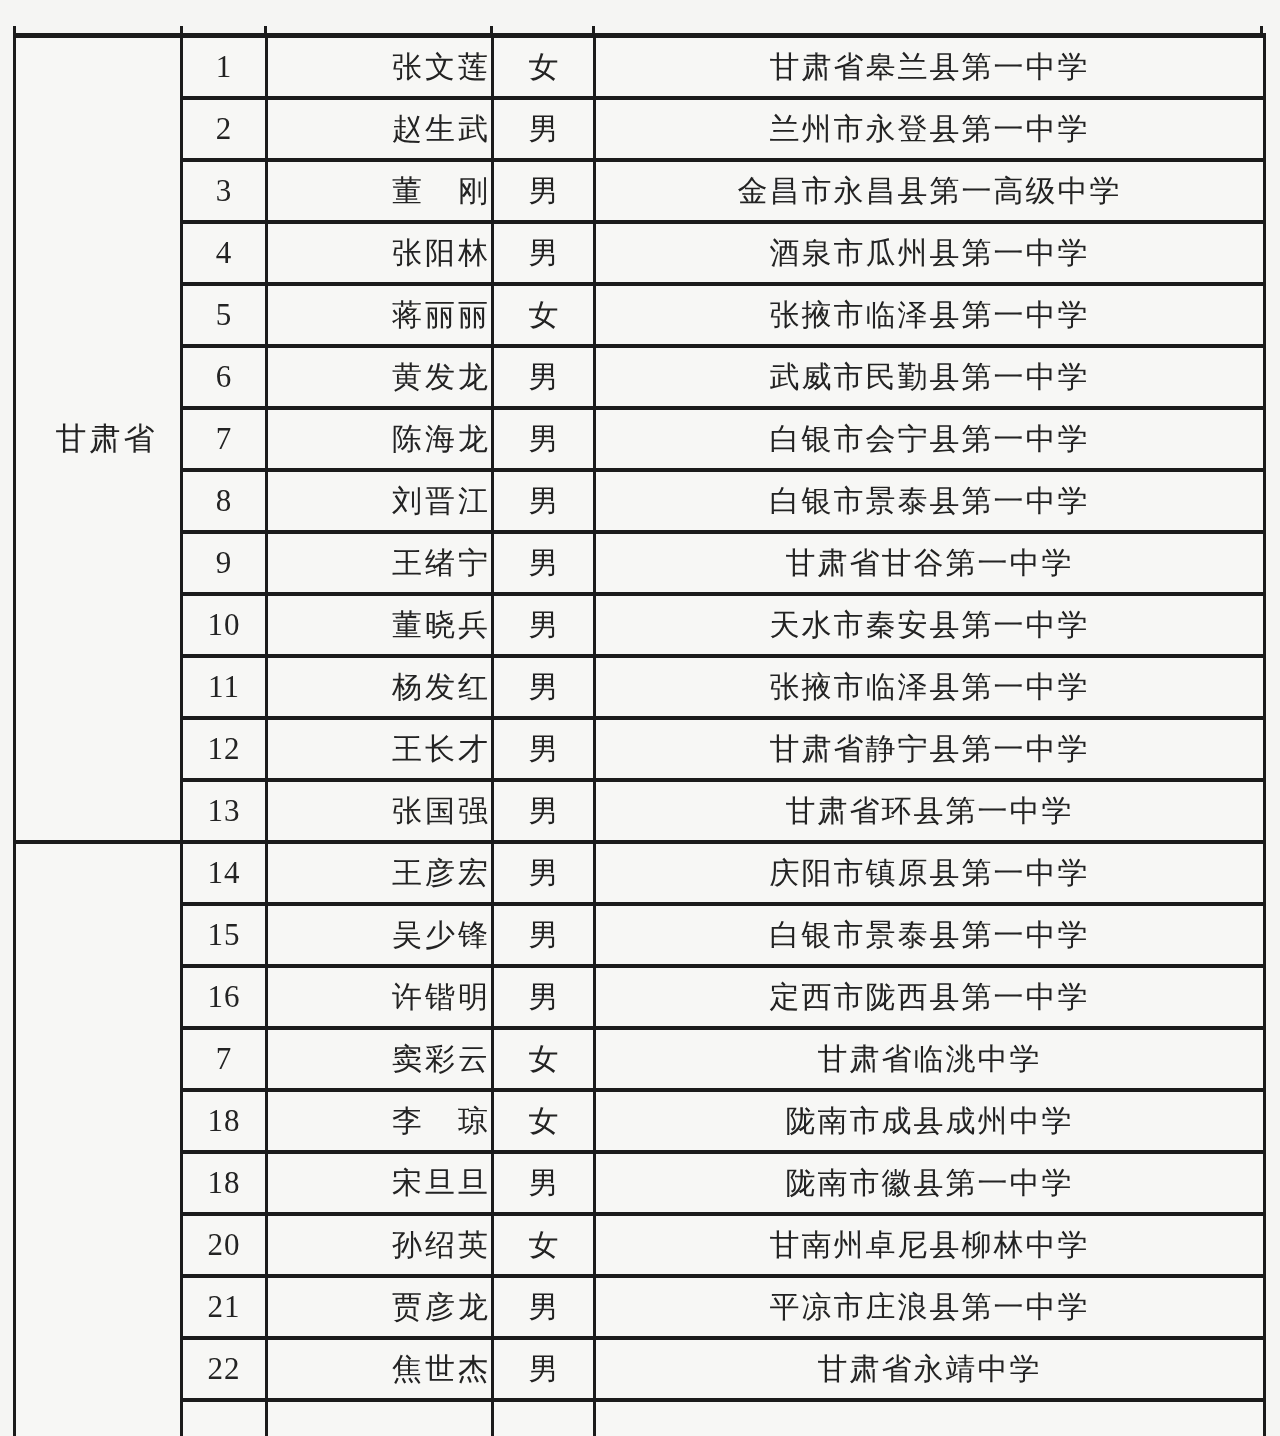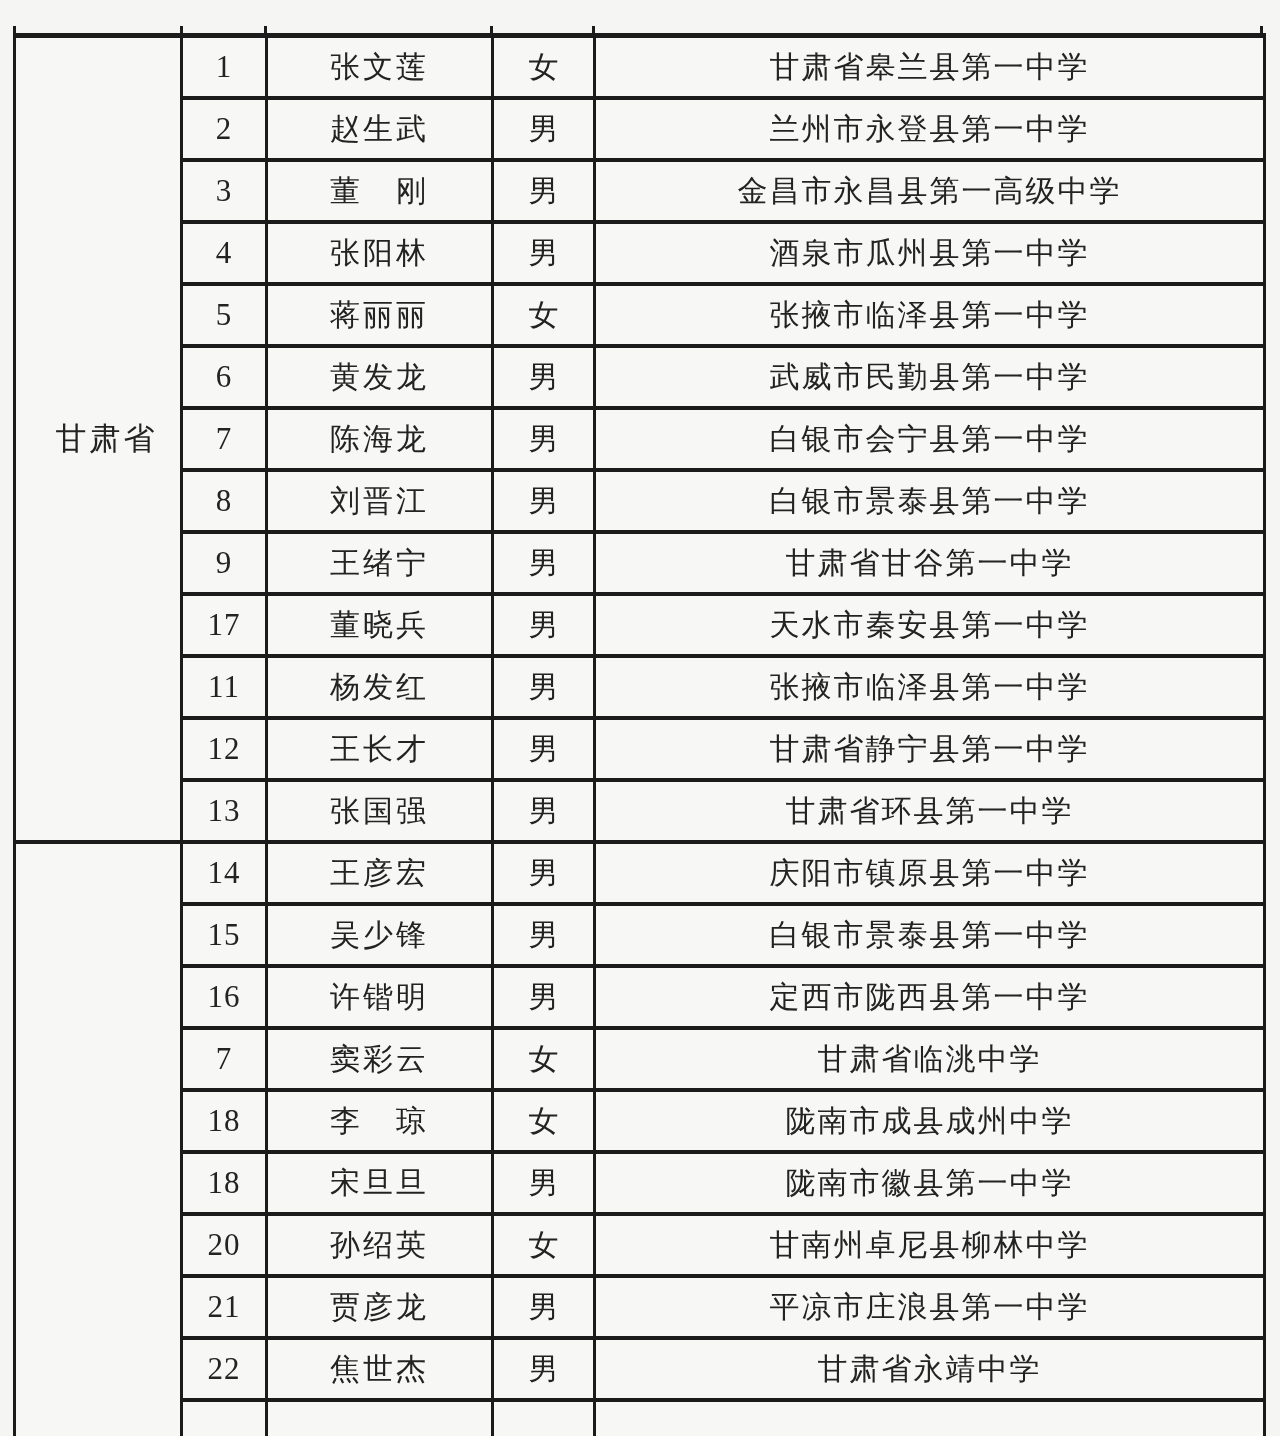--- a/index.html
+++ b/index.html
@@ -36,21 +36,21 @@
   tr.partial-bottom td{border-bottom:0;height:56px;}
   td.c-province{
     letter-spacing:3px;
     font-size:31px;
     padding-left:17px;
   }
   td.c-num{
     font-size:31px;
     letter-spacing:1px;
   }
-  td.c-name{letter-spacing:3px;}
+  td.c-name{letter-spacing:3px;text-align:right;}
   td.c-gender{letter-spacing:0;}
   td.c-school{letter-spacing:2px;font-family:Liberation Mono, monospace;}
   
   .stub{
     position:absolute;
     top:26px;
     width:3px;height:10px;
     background:#1b1b1b;
   }
 </style>
@@ -126,21 +126,21 @@
       <td class="c-gender">男</td>
       <td class="c-school">白银市景泰县第一中学</td>
     </tr>
         <tr>
       <td class="c-num">9</td>
       <td class="c-name">王绪宁</td>
       <td class="c-gender">男</td>
       <td class="c-school">甘肃省甘谷第一中学</td>
     </tr>
         <tr>
-      <td class="c-num">17</td>
+      <td class="c-num">10</td>
       <td class="c-name">董晓兵</td>
       <td class="c-gender">男</td>
       <td class="c-school">天水市秦安县第一中学</td>
     </tr>
         <tr>
       <td class="c-num">11</td>
       <td class="c-name">杨发红</td>
       <td class="c-gender">男</td>
       <td class="c-school">张掖市临泽县第一中学</td>
     </tr>

